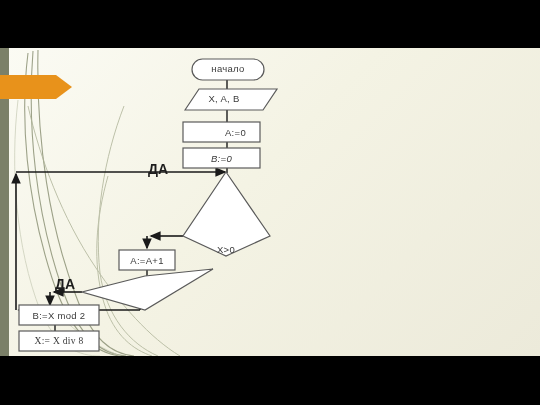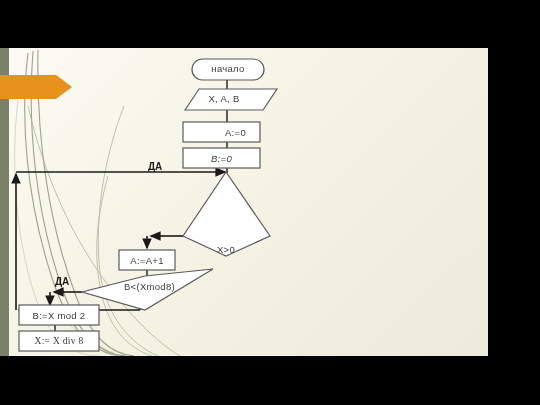--- a/index.html
+++ b/index.html
@@ -2,21 +2,21 @@
 <html><head>
 <meta charset="utf-8">
 <style>
   html, body {
     margin: 0;
     padding: 0;
     background: #000;
   }
   #slide {
     position: relative;
-    width: 488px;
+    width: 540px;
     height: 405px;
     overflow: hidden;
     background: #ffffff;
     font-family: "Liberation Sans", sans-serif;
   }
   
   #canvas {
     position: absolute;
     left: 0;
     top: 48px;
@@ -77,21 +77,21 @@
     font-size: 9.5px;
     color: #3a3a3a;
     letter-spacing: 0.3px;
     white-space: nowrap;
     text-align: center;
     pointer-events: none;
   }
   .edge-label {
     position: absolute;
     font-family: "Liberation Sans", sans-serif;
-    font-size: 10px;
+    font-size: 14px;
     font-weight: bold;
     color: #1d1d1d;
     white-space: nowrap;
   }
 </style>
 </head>
 <body>
 
 <div id="slide">
 
@@ -192,21 +192,20 @@
     <div class="node-label" style="left:185px; top:45px; width:78px;">X, A, B</div>
 
     <div class="node-label" style="left:183px; top:79px; width:77px;margin-left:14px;">A:=0</div>
 
     <div class="node-label" style="left:183px; top:105px; width:77px;font-style:italic;">B:=0</div>
 
     <div class="node-label" style="left:196px; top:196px; width:60px;">X&gt;0</div>
 
     <div class="node-label" style="left:119px; top:207px; width:56px;">A:=A+1</div>
 
-    <div class="node-label" style="left:107px; top:233px; width:85px;">B&lt;(Xmod8)</div>
 
     <div class="node-label" style="left:19px; top:262px; width:80px;">B:=X mod 2</div>
 
     <div class="node-label" style="left:19px; top:288px; width:80px;font-family:Liberation Serif, serif;">X:= X div 8</div>
 
     <div class="edge-label" style="left:148px; top:113px;">ДА</div>
 
     <div class="edge-label" style="left:55px; top:228px;">ДА</div>
 
   </div>

